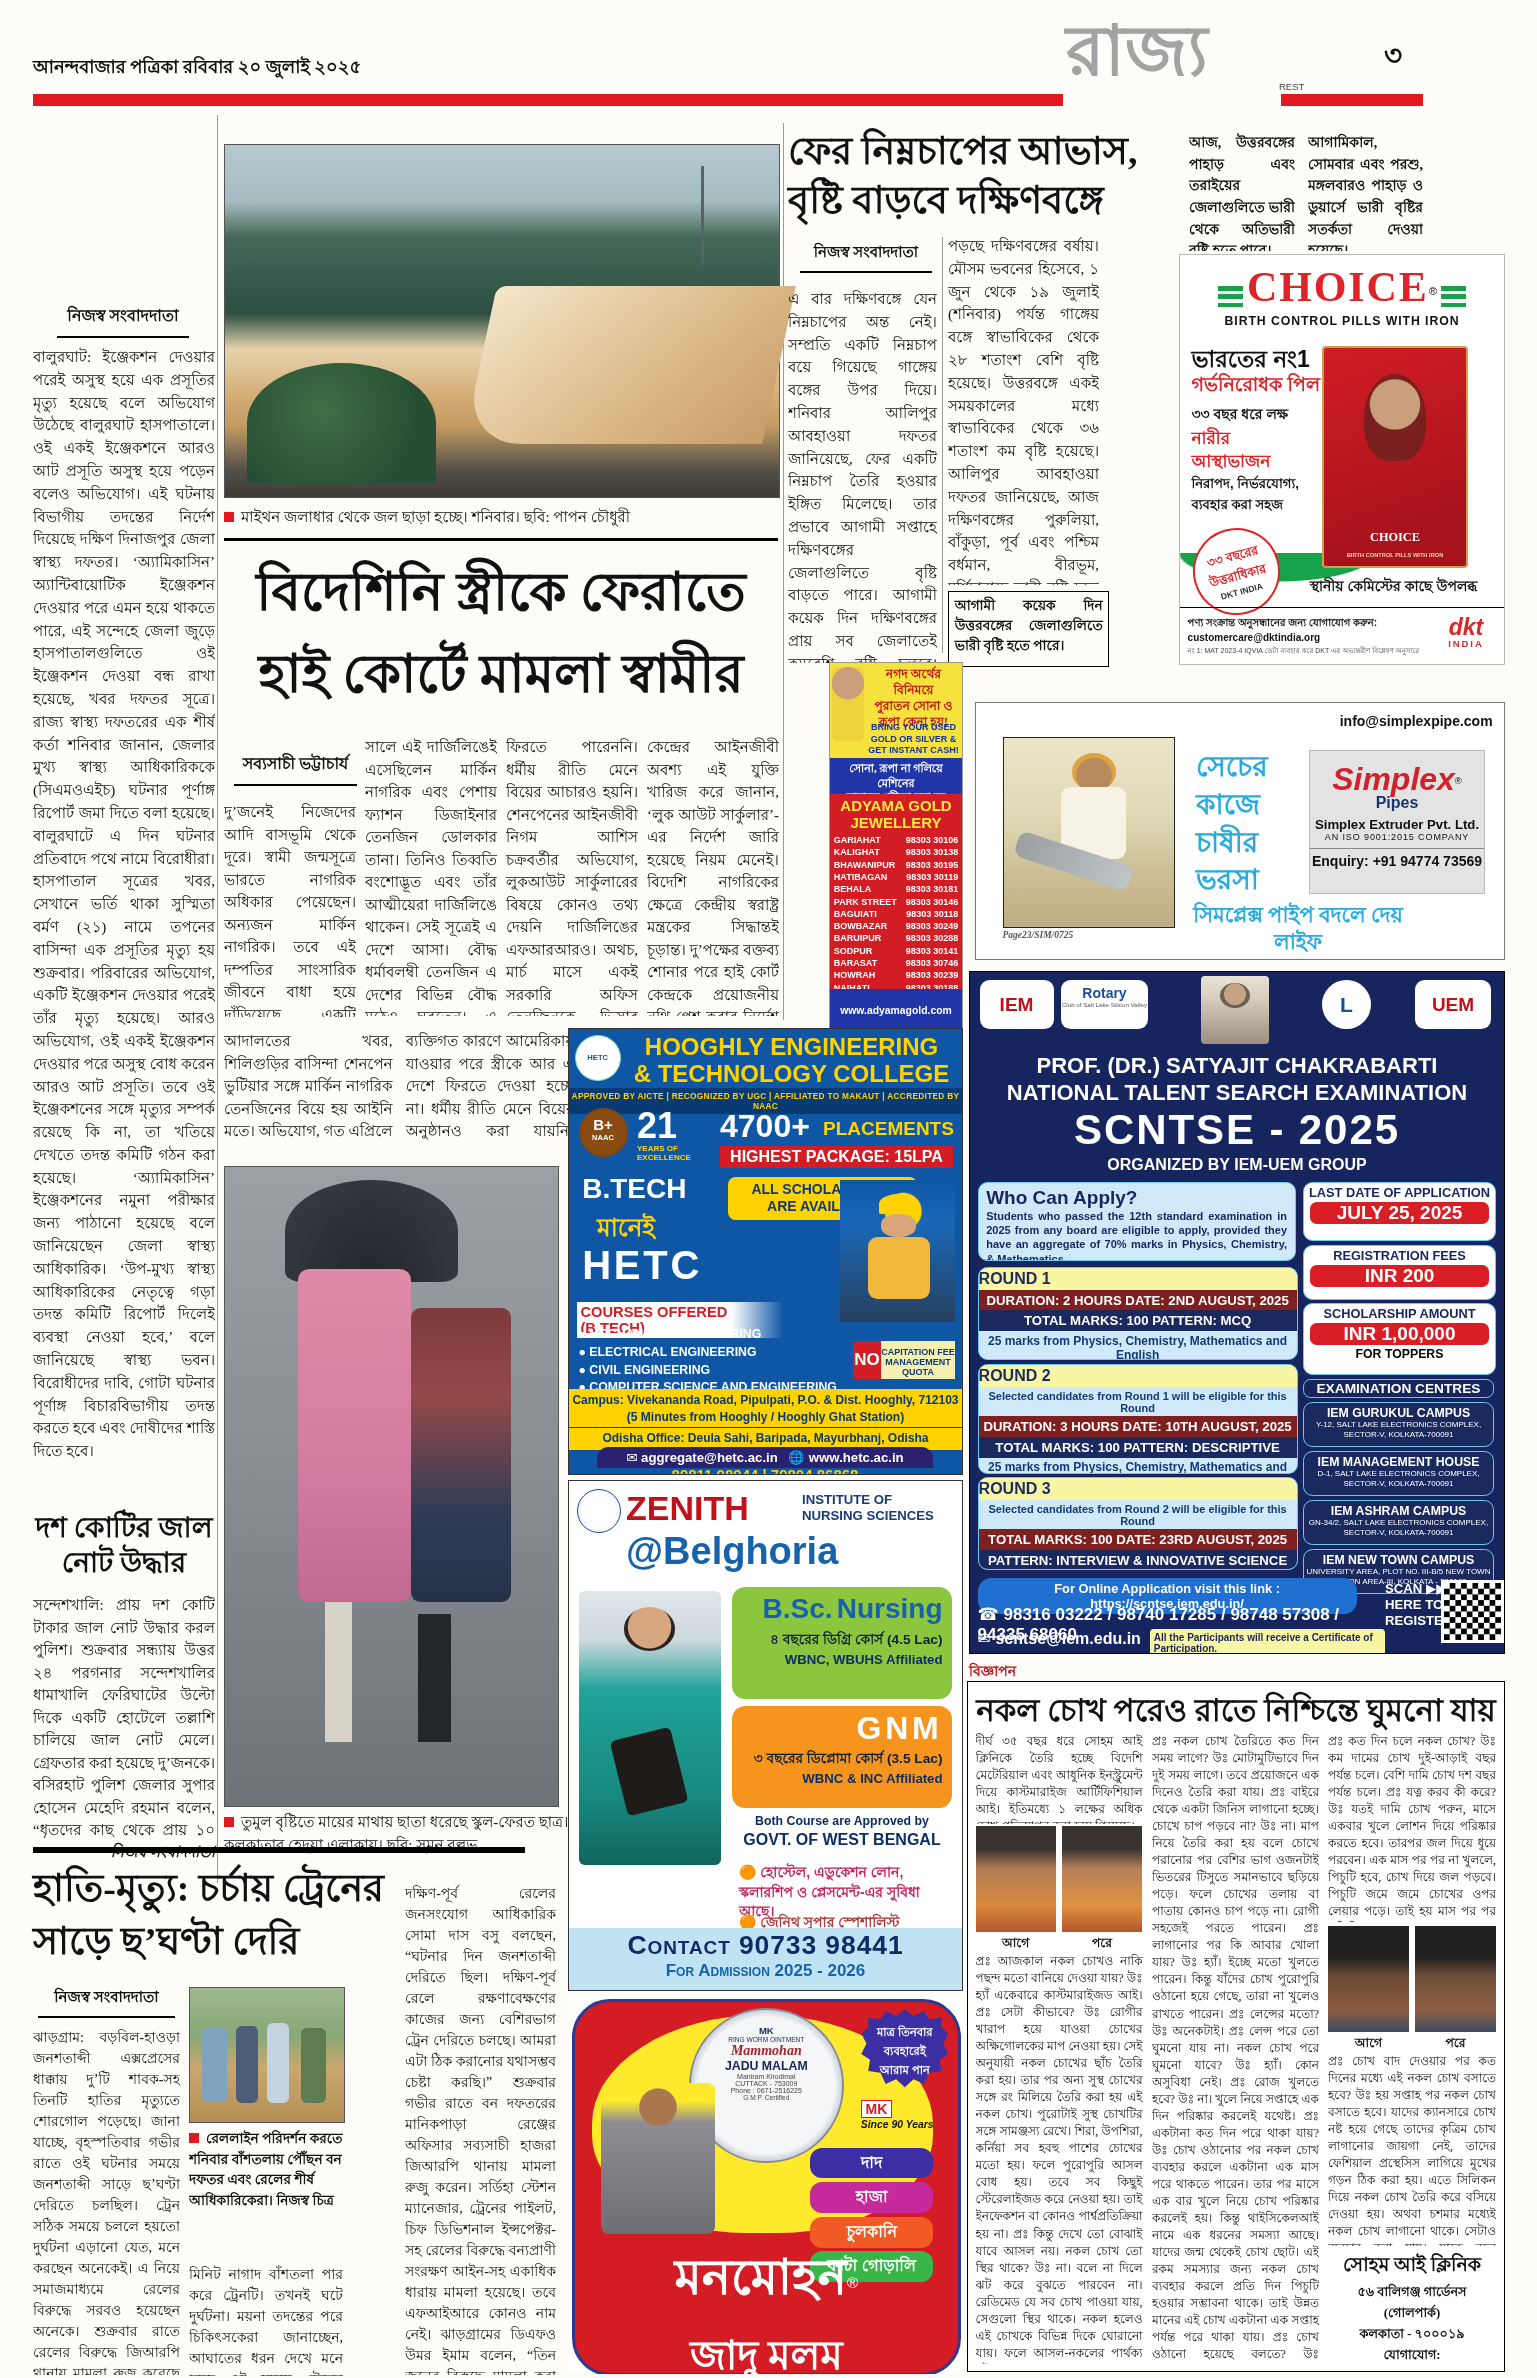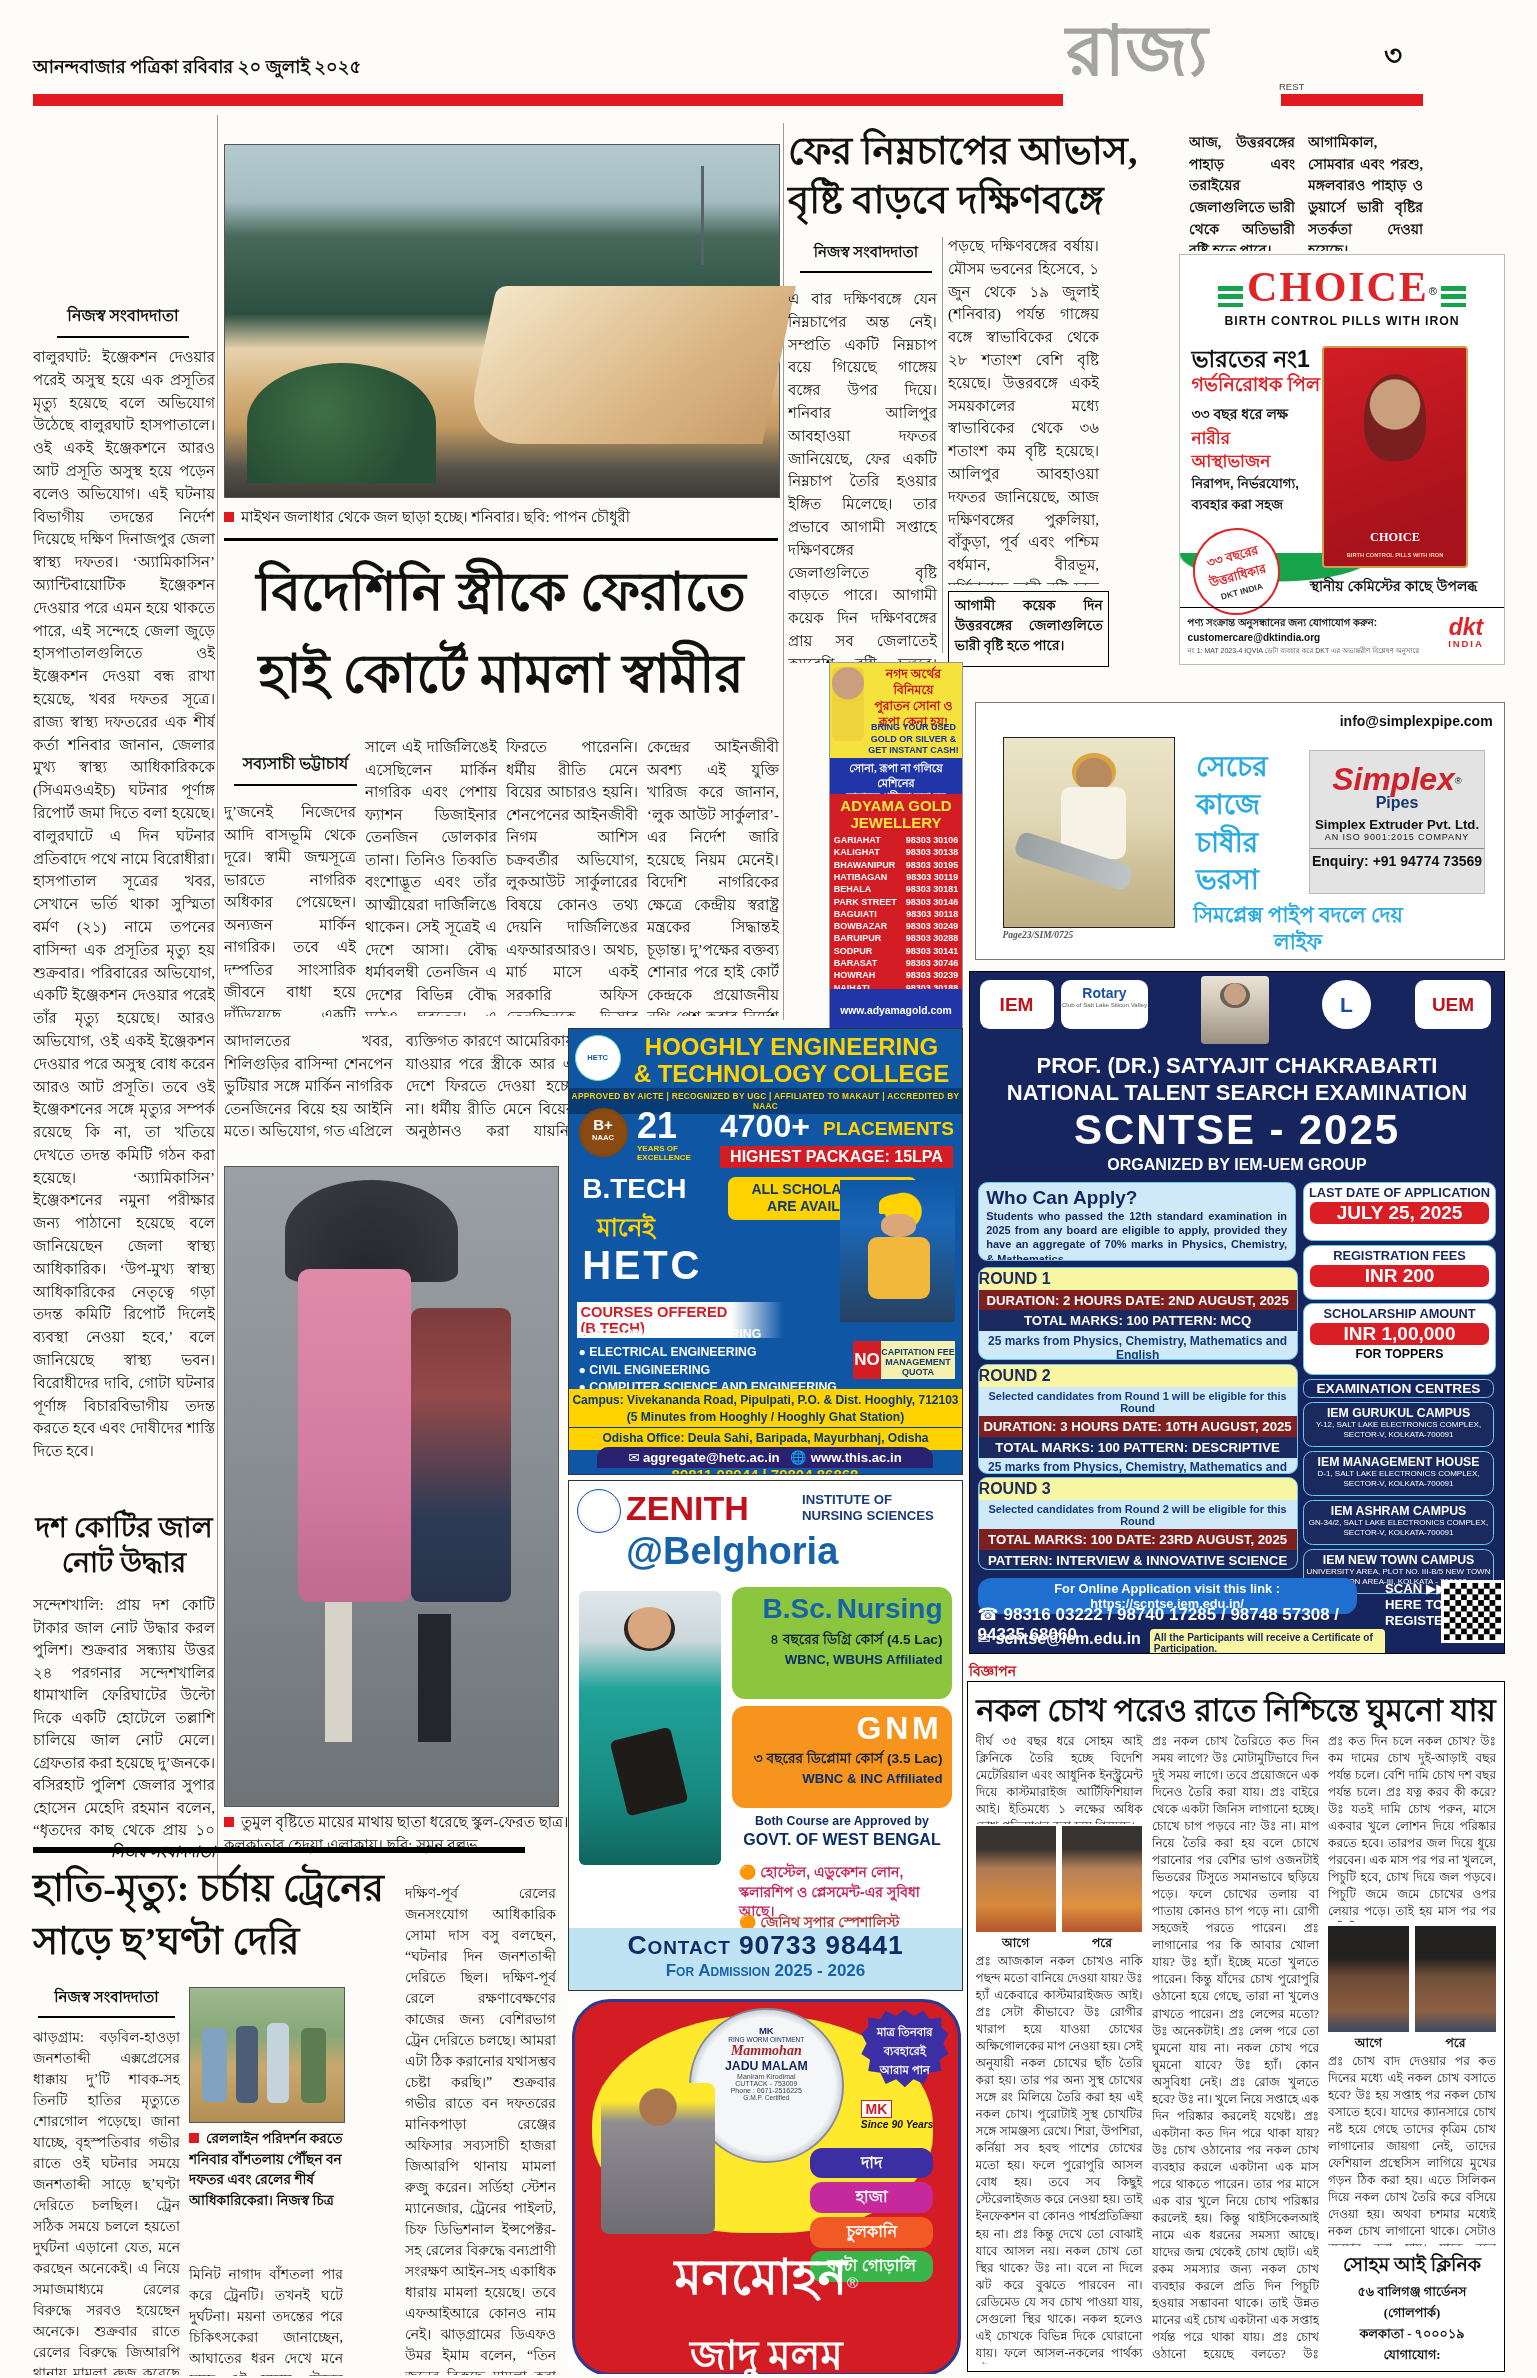--- a/index.html
+++ b/index.html
@@ -394,21 +394,21 @@
     <div class="abs" style="left:284px;top:312px;width:102px;height:38px;">
       <span class="abs b" style="left:0;top:0;width:28px;height:38px;background:#d41c24;color:#fff;font-size:17px;text-align:center;line-height:38px;">NO</span>
       <span class="abs b" style="left:28px;top:0;width:74px;height:38px;background:#f6f0b0;color:#0f3a74;font-size:9px;text-align:center;box-sizing:border-box;padding-top:5.7px;">
         <span>CAPITATION FEE</span><br><span>MANAGEMENT QUOTA</span></span>
     </div>
     <div class="abs c" style="left:0;top:360px;width:100%;background:#ffd200;color:#083a74;font-weight:bold;font-size:12px;line-height:1.4;padding:2.8px 0;">
       <div>Campus: Vivekananda Road, Pipulpati, P.O. &amp; Dist. Hooghly, 712103</div>
       <div>(5 Minutes from Hooghly / Hooghly Ghat Station)</div>
       <div style="border-top:0.9px solid #083a74;margin-top:1.9px;padding-top:1.9px;">Odisha Office: Deula Sahi, Baripada, Mayurbhanj, Odisha</div>
     </div>
-    <div class="abs b c" style="left:28px;top:418px;width:336px;background:#2b2171;color:#fff;font-size:13.2px;border-radius:11.4px 11.4px 0 0;padding:2.8px 0;">✉ <span>aggregate@hetc.ac.in</span> &nbsp; 🌐 <span>www.this.ac.in</span></div>
+    <div class="abs b c" style="left:28px;top:418px;width:336px;background:#2b2171;color:#fff;font-size:13.2px;border-radius:11.4px 11.4px 0 0;padding:2.8px 0;">✉ <span>aggregate@hetc.ac.in</span> &nbsp; 🌐 <span>www.hetc.ac.in</span></div>
     <div class="abs b c" style="left:28px;top:437px;width:336px;color:#ffd200;font-size:15px;">89811 08944 | 79804 86868</div>
   </div>
 
   <div class="abs sans clip" style="left:568px;top:1480px;width:393px;height:509px;background:#fff;border:1.9px solid #333;">
     <div class="abs" style="left:7.6px;top:7.6px;width:42px;height:42px;border:1.9px solid #1a4fa0;border-radius:50%;background:radial-gradient(circle,#fff 55%,#cfe0f5);"></div>
     <div class="abs" style="left:57px;top:7.6px;">
       <span class="b" style="font-size:34px;color:#c1121c;">ZENITH</span>
     </div>
     <div class="abs b" style="left:233px;top:11.4px;color:#1a3b7a;font-size:13.2px;line-height:1.15;">
       <div>INSTITUTE OF</div>

